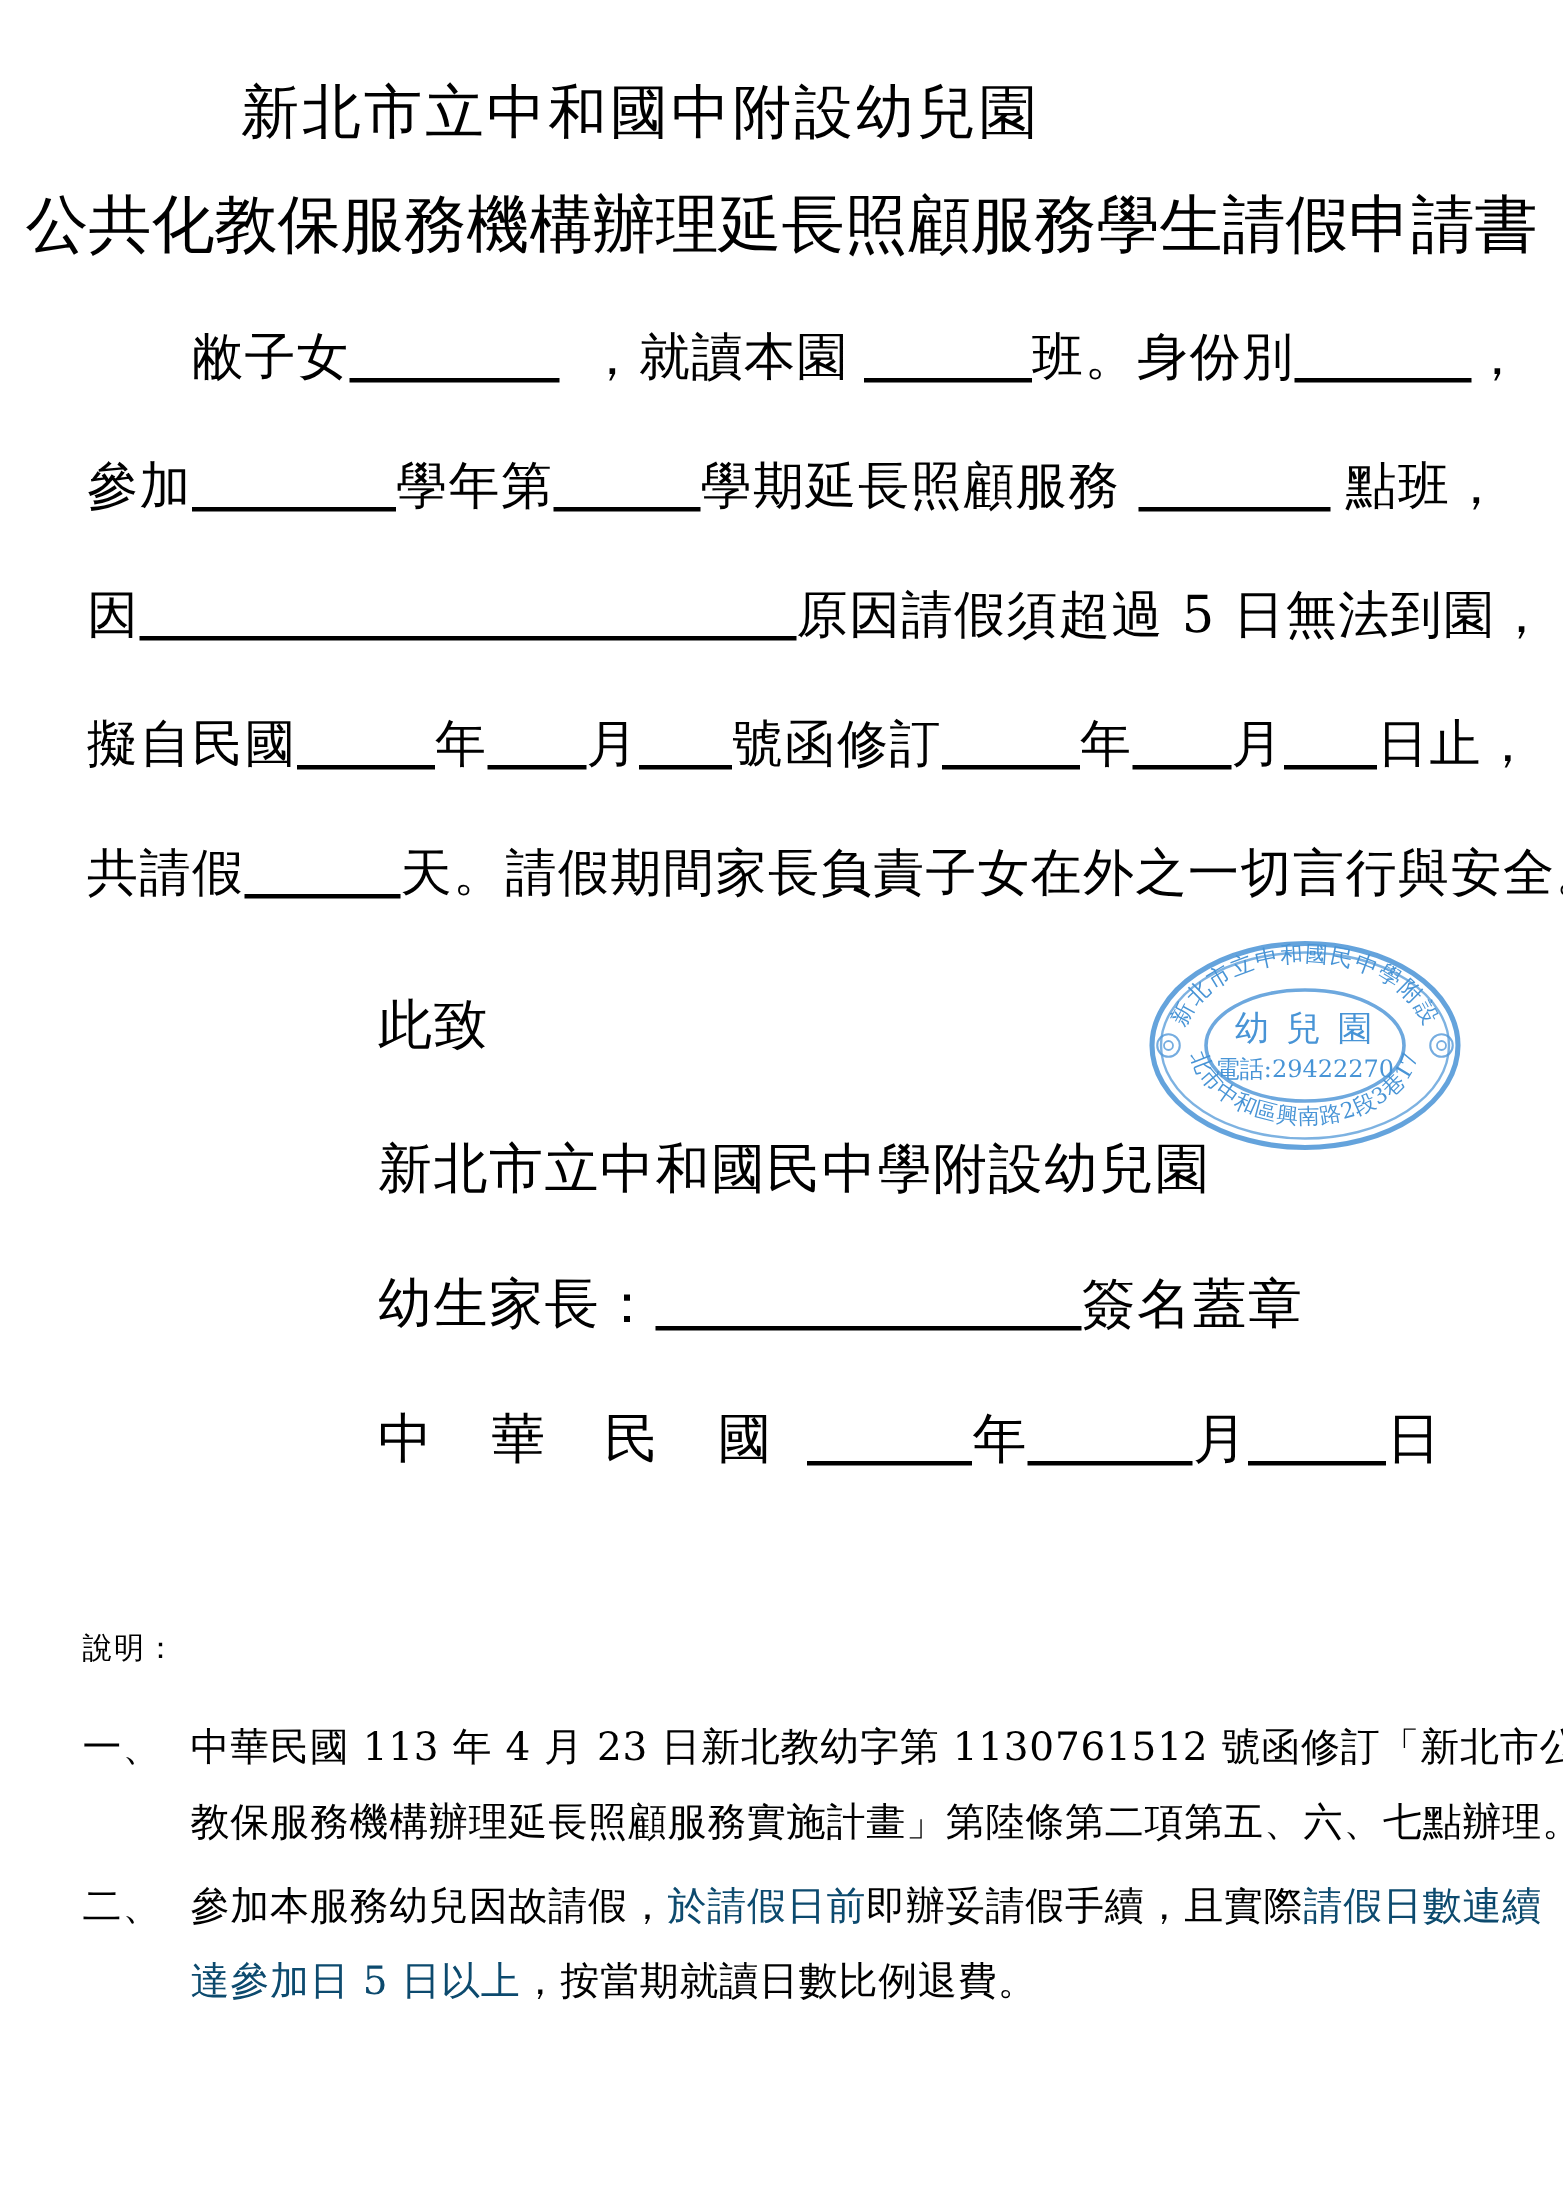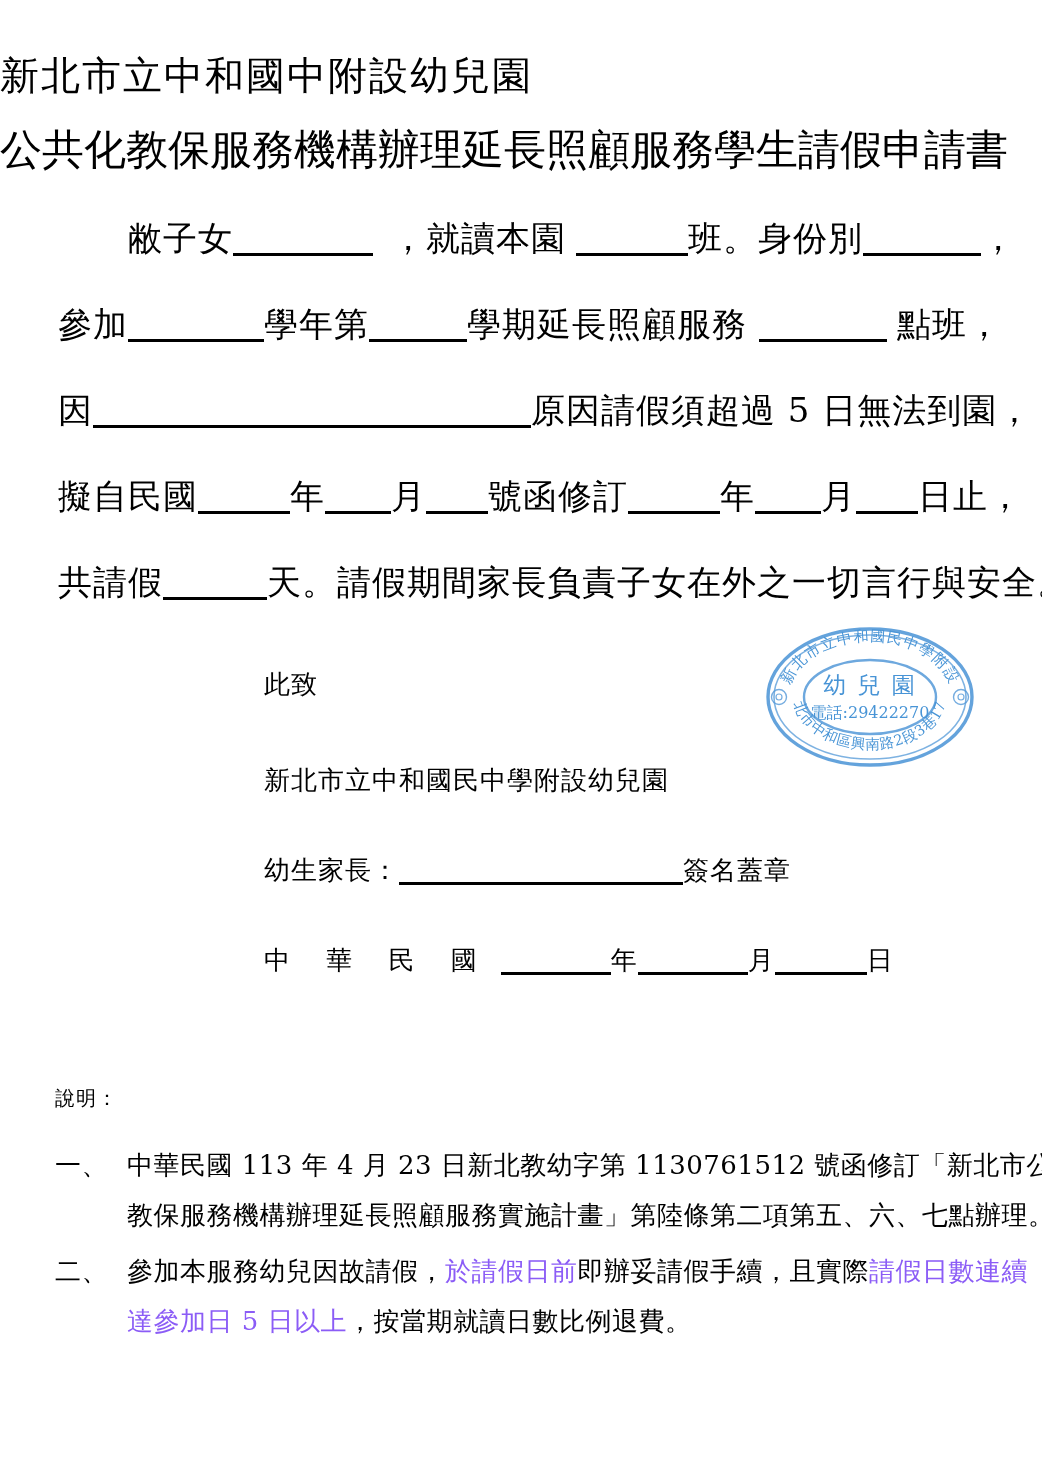--- a/index.html
+++ b/index.html
@@ -22,32 +22,32 @@
     width: 1042px;
     height: 1474px;
   }
 
   
   .title1 {
     position: absolute;
     left: 0;
     top: 54px;
     width: 854px;
-    text-align: left;
+    text-align: center;
     font-size: 39px;
     line-height: 44px;
     letter-spacing: 2px;
     white-space: nowrap;
   }
   .title2 {
     position: absolute;
     left: 0;
     top: 126px;
     width: 1042px;
-    text-align: left;
+    text-align: center;
     font-size: 42px;
     line-height: 48px;
     letter-spacing: 0px;
     white-space: nowrap;
   }
 
   
   .bodyline {
     position: absolute;
     font-size: 34px;
@@ -59,25 +59,24 @@
     display: inline-block;
     border-bottom: 3px solid #000;
     height: 30px;
     vertical-align: -6px;
   }
   .sp { display: inline-block; }
 
   
   .closing {
     position: absolute;
-    font-size: 26px;
+    font-size: 36px;
     line-height: 40px;
     white-space: nowrap;
     letter-spacing: 1px;
-    margin-left: 12px;
   }
   .closing .blank {
     display: inline-block;
     border-bottom: 3px solid #000;
     height: 30px;
     vertical-align: -6px;
   }
   .wide { letter-spacing: 14px; }
 
   
@@ -111,21 +110,21 @@
     display: inline-block;
     width: 72px;
   }
   .note-cont {
     position: absolute;
     font-size: 26px;
     line-height: 34px;
     letter-spacing: 0.5px;
     white-space: nowrap;
   }
-  .red { color: #8b5cf6; }
+  .red { color: #0c4a6e; }
 </style>
 </head>
 <body>
 
 <div class="page">
 
   <div class="title1">新北市立中和國中附設幼兒園</div>
   <div class="title2">公共化教保服務機構辦理延長照顧服務學生請假申請書</div>
 
   <div class="bodyline" style="left:128px; top:218px;">

